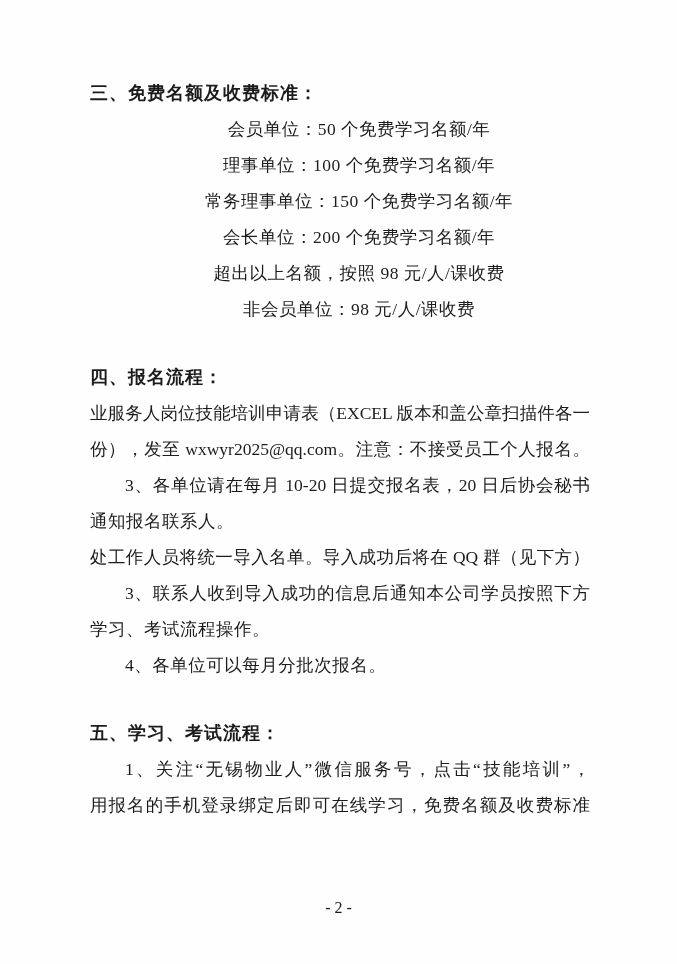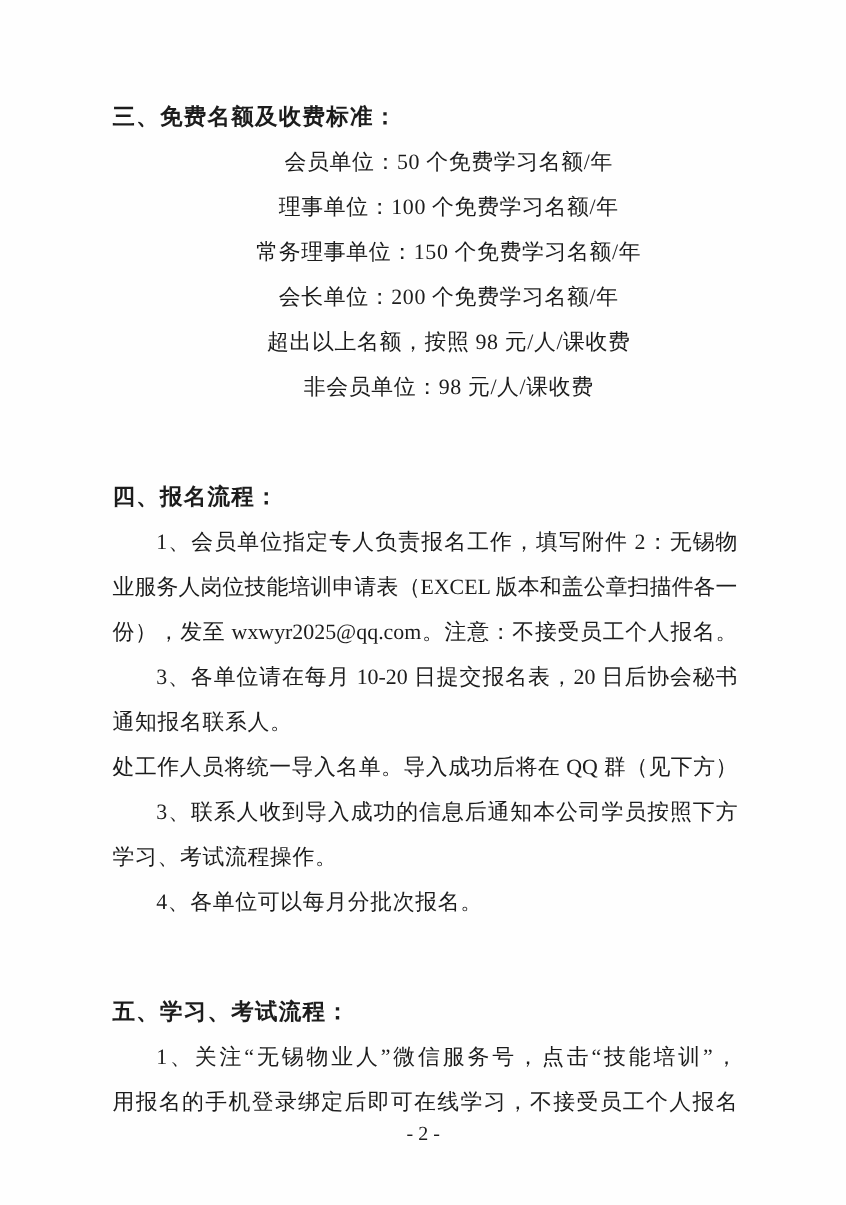--- a/index.html
+++ b/index.html
@@ -24,21 +24,21 @@
     line-height: 36px;
     font-size: 17.5px;
     letter-spacing: 0.5px;
   }
   .heading {
     font-weight: 700;
     font-size: 18px;
     letter-spacing: 1px;
   }
   .section + .section .heading {
-    margin-top: 52px; 
+    margin-top: 32px; 
   }
   .item {
     padding-left: 38px; 
     text-align: center;
   }
   .para .first {
     text-indent: 2em; 
   }
   .fill {
     text-align: justify;
@@ -69,21 +69,20 @@
       <div class="line item">常务理事单位：150 个免费学习名额/年</div>
       <div class="line item">会长单位：200 个免费学习名额/年</div>
       <div class="line item">超出以上名额，按照 98 元/人/课收费</div>
       <div class="line item">非会员单位：98 元/人/课收费</div>
     </div>
 
     <div class="section">
       <div class="line heading">四、报名流程：</div>
 
       <div class="para">
-        <div class="line first fill">1、会员单位指定专人负责报名工作，填写附件 2：无锡物</div>
         <div class="line fill">业服务人岗位技能培训申请表（EXCEL 版本和盖公章扫描件各一</div>
         <div class="line fill">份），发至 wxwyr2025@qq.com。注意：不接受员工个人报名。</div>
       </div>
 
       <div class="para">
         <div class="line first fill">3、各单位请在每月 10-20 日提交报名表，20 日后协会秘书</div>
         <div class="line">通知报名联系人。</div>
         <div class="line fill">处工作人员将统一导入名单。导入成功后将在 QQ 群（见下方）</div>
       </div>
 
@@ -95,20 +94,20 @@
       <div class="para">
         <div class="line first">4、各单位可以每月分批次报名。</div>
       </div>
     </div>
 
     <div class="section">
       <div class="line heading">五、学习、考试流程：</div>
 
       <div class="para">
         <div class="line first fill">1、关注“无锡物业人”微信服务号，点击“技能培训”，</div>
-        <div class="line fill">用报名的手机登录绑定后即可在线学习，不接受员工个人报名</div>
+        <div class="line fill">用报名的手机登录绑定后即可在线学习，免费名额及收费标准</div>
       </div>
     </div>
 
   </div>
 
   <div class="footer">- 2 -</div>
 </div>
 
 </body></html>

